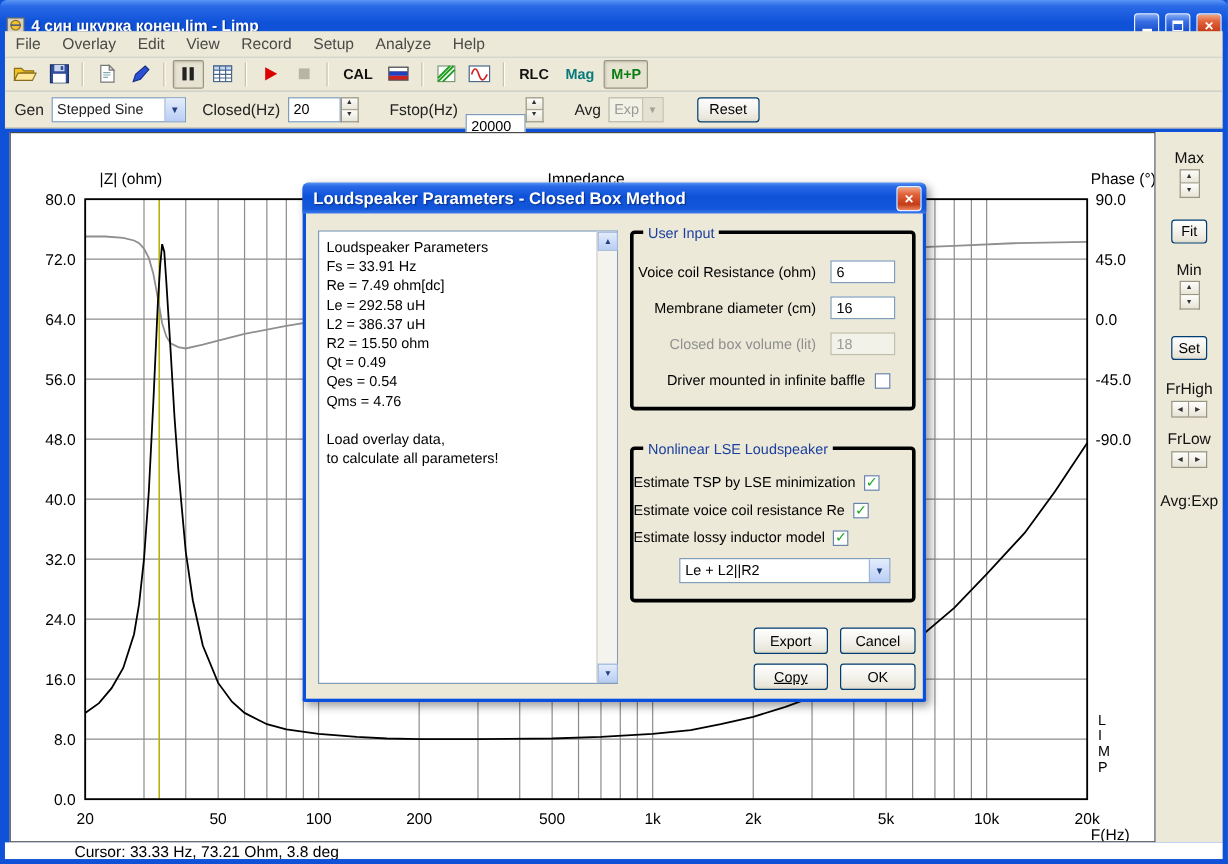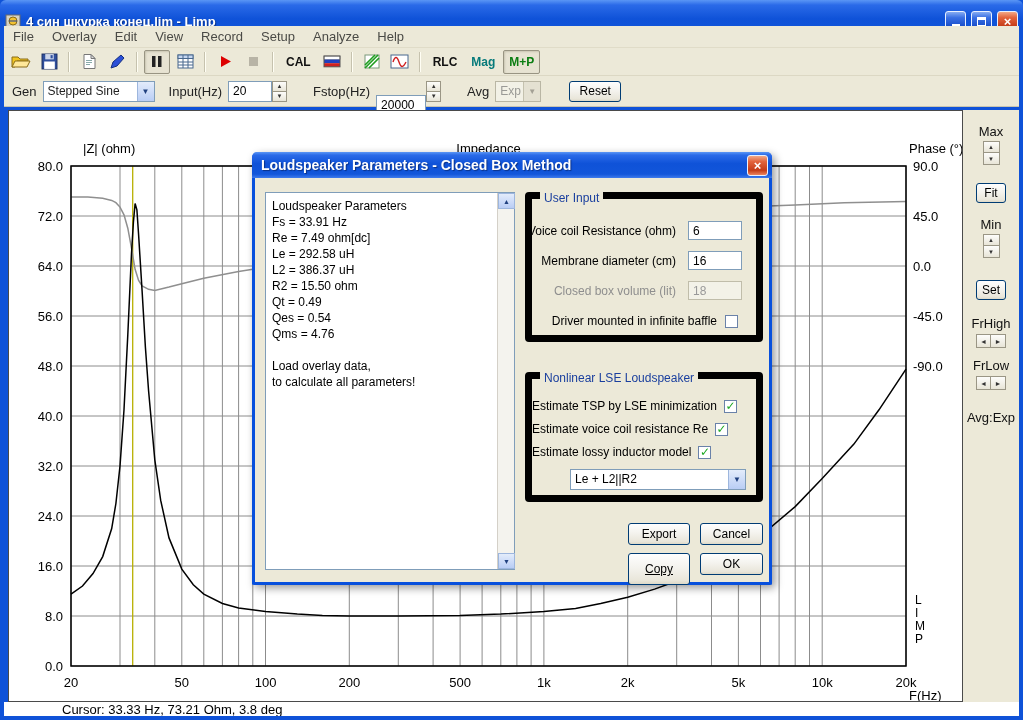--- a/index.html
+++ b/index.html
@@ -72,21 +72,21 @@
     box-shadow:3px 3px 8px rgba(0,0,0,.4);font-size:12px;}
   .dlg-title{position:absolute;left:-3px;top:0;width:520px;height:26px;border-radius:5px 5px 0 0;
     background:linear-gradient(180deg,#5a96f5 0%,#2a6ae8 12%,#0f52d8 45%,#1256da 85%,#3f7bec 100%);
     display:flex;align-items:center;padding:0 4px 0 9px;}
   .dlg-title-text{flex:1;color:#fff;font-weight:bold;font-size:14px;text-shadow:1px 1px 1px #0a3186;}
   .listbox{position:absolute;left:10px;top:40px;width:250px;height:378px;background:#fff;border:1px solid #7f9db9;}
   .listbox-text{position:absolute;left:6px;top:5px;right:24px;white-space:pre-line;line-height:16px;font-size:12px;color:#000;}
   .lb-scroll{position:absolute;right:0;top:0;bottom:0;width:17px;background:#f4f3ee;border-left:1px solid #d4d0c8;}
   .sc-arrow{position:absolute;left:0;width:17px;height:16px;background:linear-gradient(180deg,#e3ecfb,#b9cdf5);
     border:1px solid #9db6dd;color:#20407f;font-size:7px;display:flex;align-items:center;justify-content:center;}
-  .group{position:absolute;border:7px solid #000000;border-radius:4px;}
+  .group{position:absolute;border:3px solid #000000;border-radius:4px;}
   .group-title{position:absolute;left:8px;top:-8px;background:#ece9d8;padding:0 4px;color:#1a3f9e;font-size:12px;}
   .ui-row{display:flex;align-items:center;justify-content:flex-end;gap:12px;margin-top:11px;padding-right:14px;}
   .ui-row .xp-input{width:54px;height:19px;}
   .cb{width:13px;height:13px;background:#fff;border:1px solid #6a82a9;display:flex;align-items:center;justify-content:center;
     font-size:12px;line-height:1;color:#1da821;flex:0 0 auto;}
   .cb.checked::after{content:"✓";font-weight:bold;}
   .lse-row{display:flex;align-items:center;gap:7px;margin-top:9px;padding-right:8px;}
   .dlg-btn{position:absolute;}
   .default-btn{border:1px solid #0a246a;outline:1px dotted #555;outline-offset:-5px;box-shadow:0 0 0 1px #9ebdf0 inset;}
   .lbl{white-space:nowrap;}
@@ -205,21 +205,21 @@
     <span class="tb-text mag">Mag</span>
     <span class="tb-text mp">M+P</span>
   </div>
 
   <div class="genbar">
     <span class="gb-label">Gen</span>
     <div class="combo" style="width:112px;margin-right:14px;">
       <span class="combo-val">Stepped Sine</span>
       <span class="combo-arrow">▼</span>
     </div>
-    <span class="gb-label">Input(Hz)</span>
+    <span class="gb-label">Closed(Hz)</span>
     <input class="xp-input" style="width: 44px;" value="20">
     <span class="spin" style="margin-right:26px;">
       <span class="spin-btn">▲</span>
       <span class="spin-btn">▼</span>
     </span>
     <span class="gb-label">Fstop(Hz)</span>
     <input class="xp-input" style="width: 50px; margin-top: 28px;" value="20000">
     <span class="spin" style="margin-right:26px;">
       <span class="spin-btn">▲</span>
       <span class="spin-btn">▼</span>
@@ -406,17 +406,17 @@
         <span class="cb checked"></span>
       </div>
       <div class="combo" style="width:176px;margin:10px 0 0 38px;">
         <span class="combo-val">Le + L2||R2</span>
         <span class="combo-arrow">▼</span>
       </div>
     </div>
 
     <button class="xp-btn dlg-btn" style="left:373px;top:371px;width:62px;height:22px;">Export</button>
     <button class="xp-btn dlg-btn" style="left:445px;top:371px;width:63px;height:22px;">Cancel</button>
-    <button class="xp-btn dlg-btn" style="left:373px;top:401px;width:62px;height:32px;text-decoration:underline;">Copy</button>
+    <button class="xp-btn dlg-btn" style="left:373px;top:401px;width:62px;height:22px;text-decoration:underline;">Copy</button>
     <button class="xp-btn dlg-btn" style="left:445px;top:401px;width:63px;height:22px;">OK</button>
   </div>
 
 </div>
 
 </body></html>

